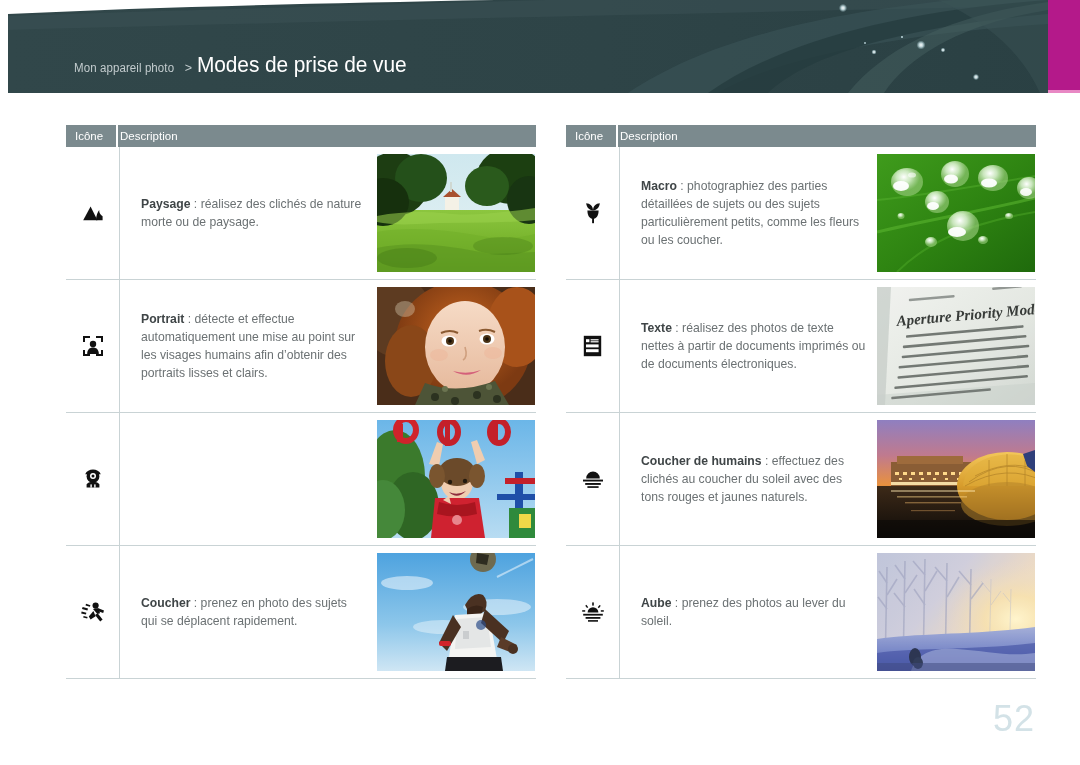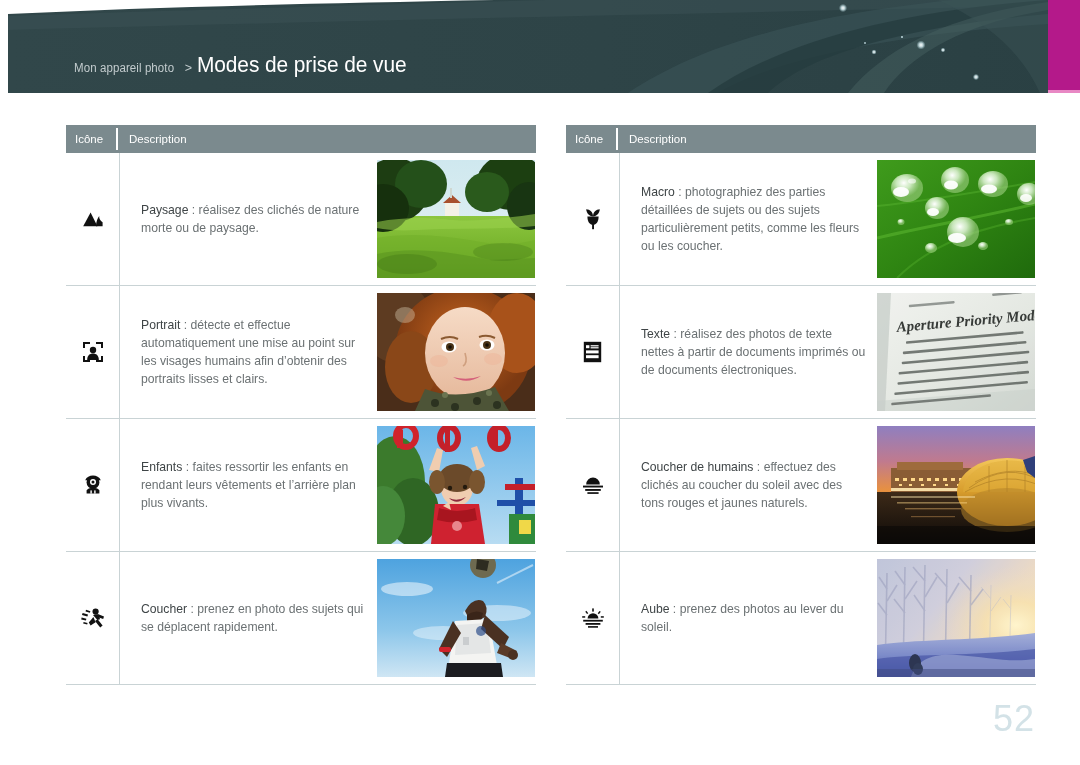--- a/index.html
+++ b/index.html
@@ -87,37 +87,37 @@
     position: absolute;
     top: 0;
     width: 470px;
     border-collapse: collapse;
   }
   .tbl.left  { left: 66px; }
   .tbl.right { left: 566px; }
 
   .thead {
     display: flex;
-    height: 28px;
+    height: 22px;
     background: #7b8a8e;
     align-items: center;
   }
   .th-icon {
     width: 52px;
     padding-left: 9px;
     box-sizing: border-box;
     font-size: 11.5px;
     color: #ffffff;
     border-right: 2px solid #ffffff;
     height: 22px;
     line-height: 22px;
   }
   .th-desc {
     flex: 1;
-    padding-left: 11px;
+    padding-left: 2px;
     box-sizing: border-box;
     font-size: 11.5px;
     color: #ffffff;
     height: 22px;
     line-height: 22px;
   }
 
   .row {
     display: flex;
     height: 133px;
@@ -147,21 +147,21 @@
     padding-left: 21px;
     padding-right: 6px;
     width: 252px;
     box-sizing: border-box;
     font-size: 12.2px;
     line-height: 18.2px;
     color: #6b7173;
   }
   .desc-text b {
     color: #3f4547;
-    font-weight: normal;
+    font-weight: bold;
   }
   .thumb {
     position: absolute;
     right: 1px;
     top: 50%;
     transform: translateY(-50%);
     width: 158px;
     height: 118px;
     overflow: hidden;
     background: #cfd6d8;
@@ -341,23 +341,20 @@
           <circle cx="11" cy="8.4" r="6.4" fill="#111111"></circle>
           <circle cx="11" cy="8.0" r="3.0" fill="#ffffff"></circle>
           <circle cx="11" cy="8.0" r="1.5" fill="#111111"></circle>
           <path d="M4.6,16.2 C6.2,14.6 8.4,13.8 11,13.8 C13.6,13.8 15.8,14.6 17.4,16.2 L17.4,19.6 L4.6,19.6 Z" fill="#111111"></path>
           <rect x="8.4" y="16.4" width="1.4" height="3.2" fill="#ffffff"></rect>
           <rect x="12.2" y="16.4" width="1.4" height="3.2" fill="#ffffff"></rect>
           <path d="M3.2,6.2 C4.6,3.2 7.6,1.6 11,1.6 C14.4,1.6 17.4,3.2 18.8,6.2 L16.6,6.2 C15.2,4.2 13.2,3.4 11,3.4 C8.8,3.4 6.8,4.2 5.4,6.2 Z" fill="#111111"></path>
         </svg>
       </div>
       <div class="cell-desc">
-        <div class="desc-text">
-          <b>Enfants</b><span> : </span><span>faites ressortir les enfants en rendant leurs vêtements et l’arrière plan plus vivants.</span>
-        </div>
         <div class="thumb">
           <svg viewBox="0 0 158 118" preserveAspectRatio="none">
             <defs>
               <linearGradient id="skyB" x1="0" y1="0" x2="0" y2="1">
                 <stop offset="0" stop-color="#6bb6e8"></stop>
                   <stop offset="1" stop-color="#b8dcf2"></stop>
               </linearGradient>
             </defs>
             <rect width="158" height="118" fill="url(#skyB)"></rect>
             <ellipse cx="18" cy="56" rx="30" ry="46" fill="#3b7a2c"></ellipse>

